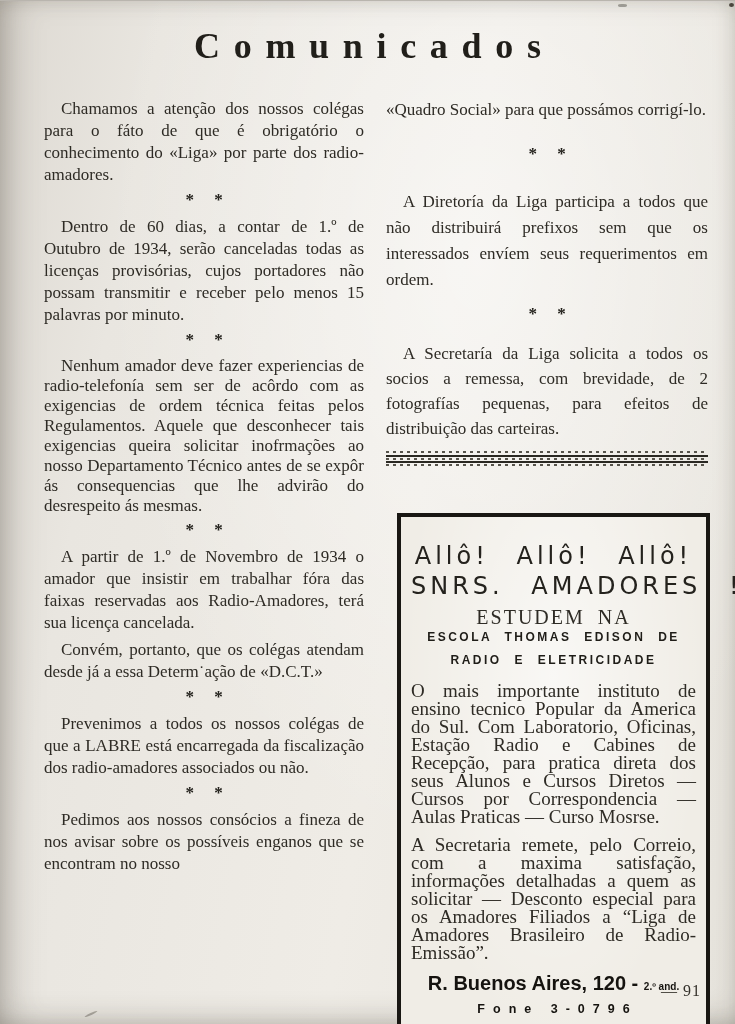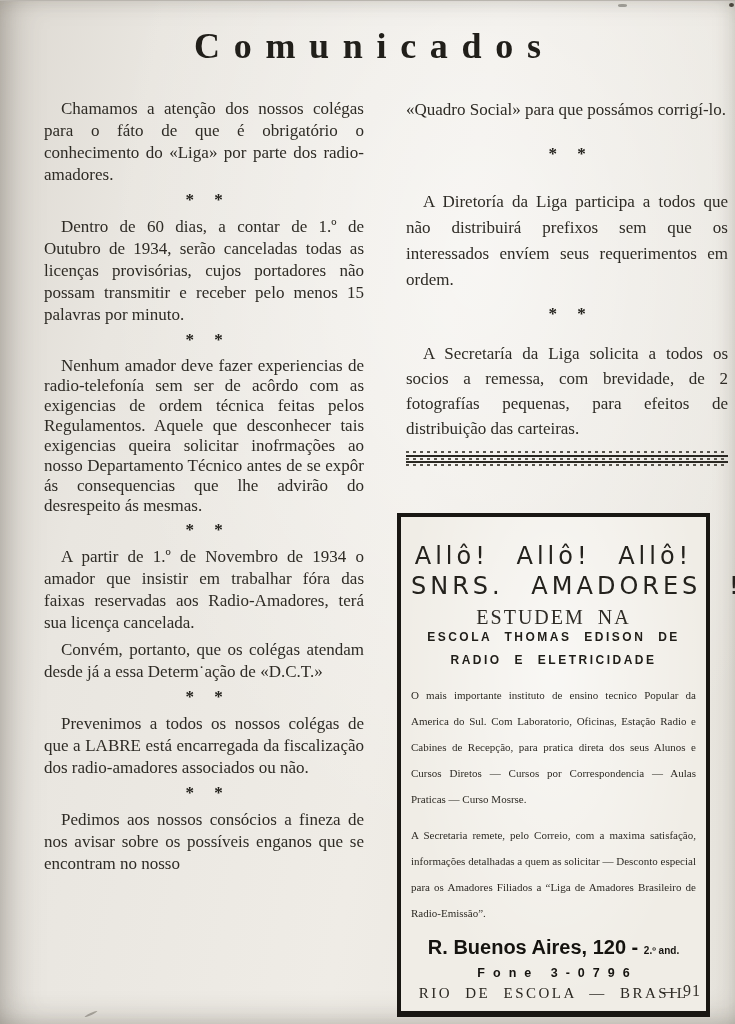--- a/index.html
+++ b/index.html
@@ -22,21 +22,21 @@
   }
   .page-title{
     position:absolute;top:24px;left:0;width:100%;
     margin:0;text-align:center;
     font-family:"Liberation Serif", serif;
     font-size:36px;font-weight:bold;color:#211f1a;
     letter-spacing:.38em;text-indent:.38em;
   }
   .col{position:absolute;top:97px;}
   .col-left{left:44px;width:320px;}
-  .col-right{left:406px;width:322px;font-family:Liberation Serif, serif;}
+  .col-right{left:386px;width:322px;font-family:Liberation Serif, serif;}
   .body-p{
     margin:0;font-size:17px;line-height:22px;
     text-align:justify;text-indent:17px;color:#2e2b25;
   }
   .dense{line-height:20px;}
   .no-indent{text-indent:0;}
   .stars{
     text-align:center;font-size:17px;font-weight:bold;
     line-height:18px;margin:5px 0 7px;word-spacing:16px;color:#23211c;
   }
@@ -73,21 +73,21 @@
   .ad-tagline{
     margin-top:7px;font-size:20px;line-height:18px;
     letter-spacing:2px;word-spacing:6px;color:#2e2b25;
   }
   .ad-school{
     font-family:"Liberation Sans", sans-serif;font-weight:bold;
     font-size:12px;line-height:23px;letter-spacing:2.5px;word-spacing:7px;
     color:#1f1d18;white-space:nowrap;text-align:center;
   }
   .ad-body{
-    margin:10px 0 0;font-size:11px;line-height:26px;
+    margin:10px 0 0;font-size:19px;line-height:18px;
     text-align:justify;color:#2e2b25;
   }
   .ad-address{
     margin-top:9px;font-family:"Liberation Sans", sans-serif;
     font-weight:bold;font-size:20px;line-height:25px;color:#15130f;
     white-space:nowrap;
   }
   .ad-address-suffix{font-size:10px;}
   .ad-phone{
     margin-top:3px;font-family:"Liberation Sans", sans-serif;

